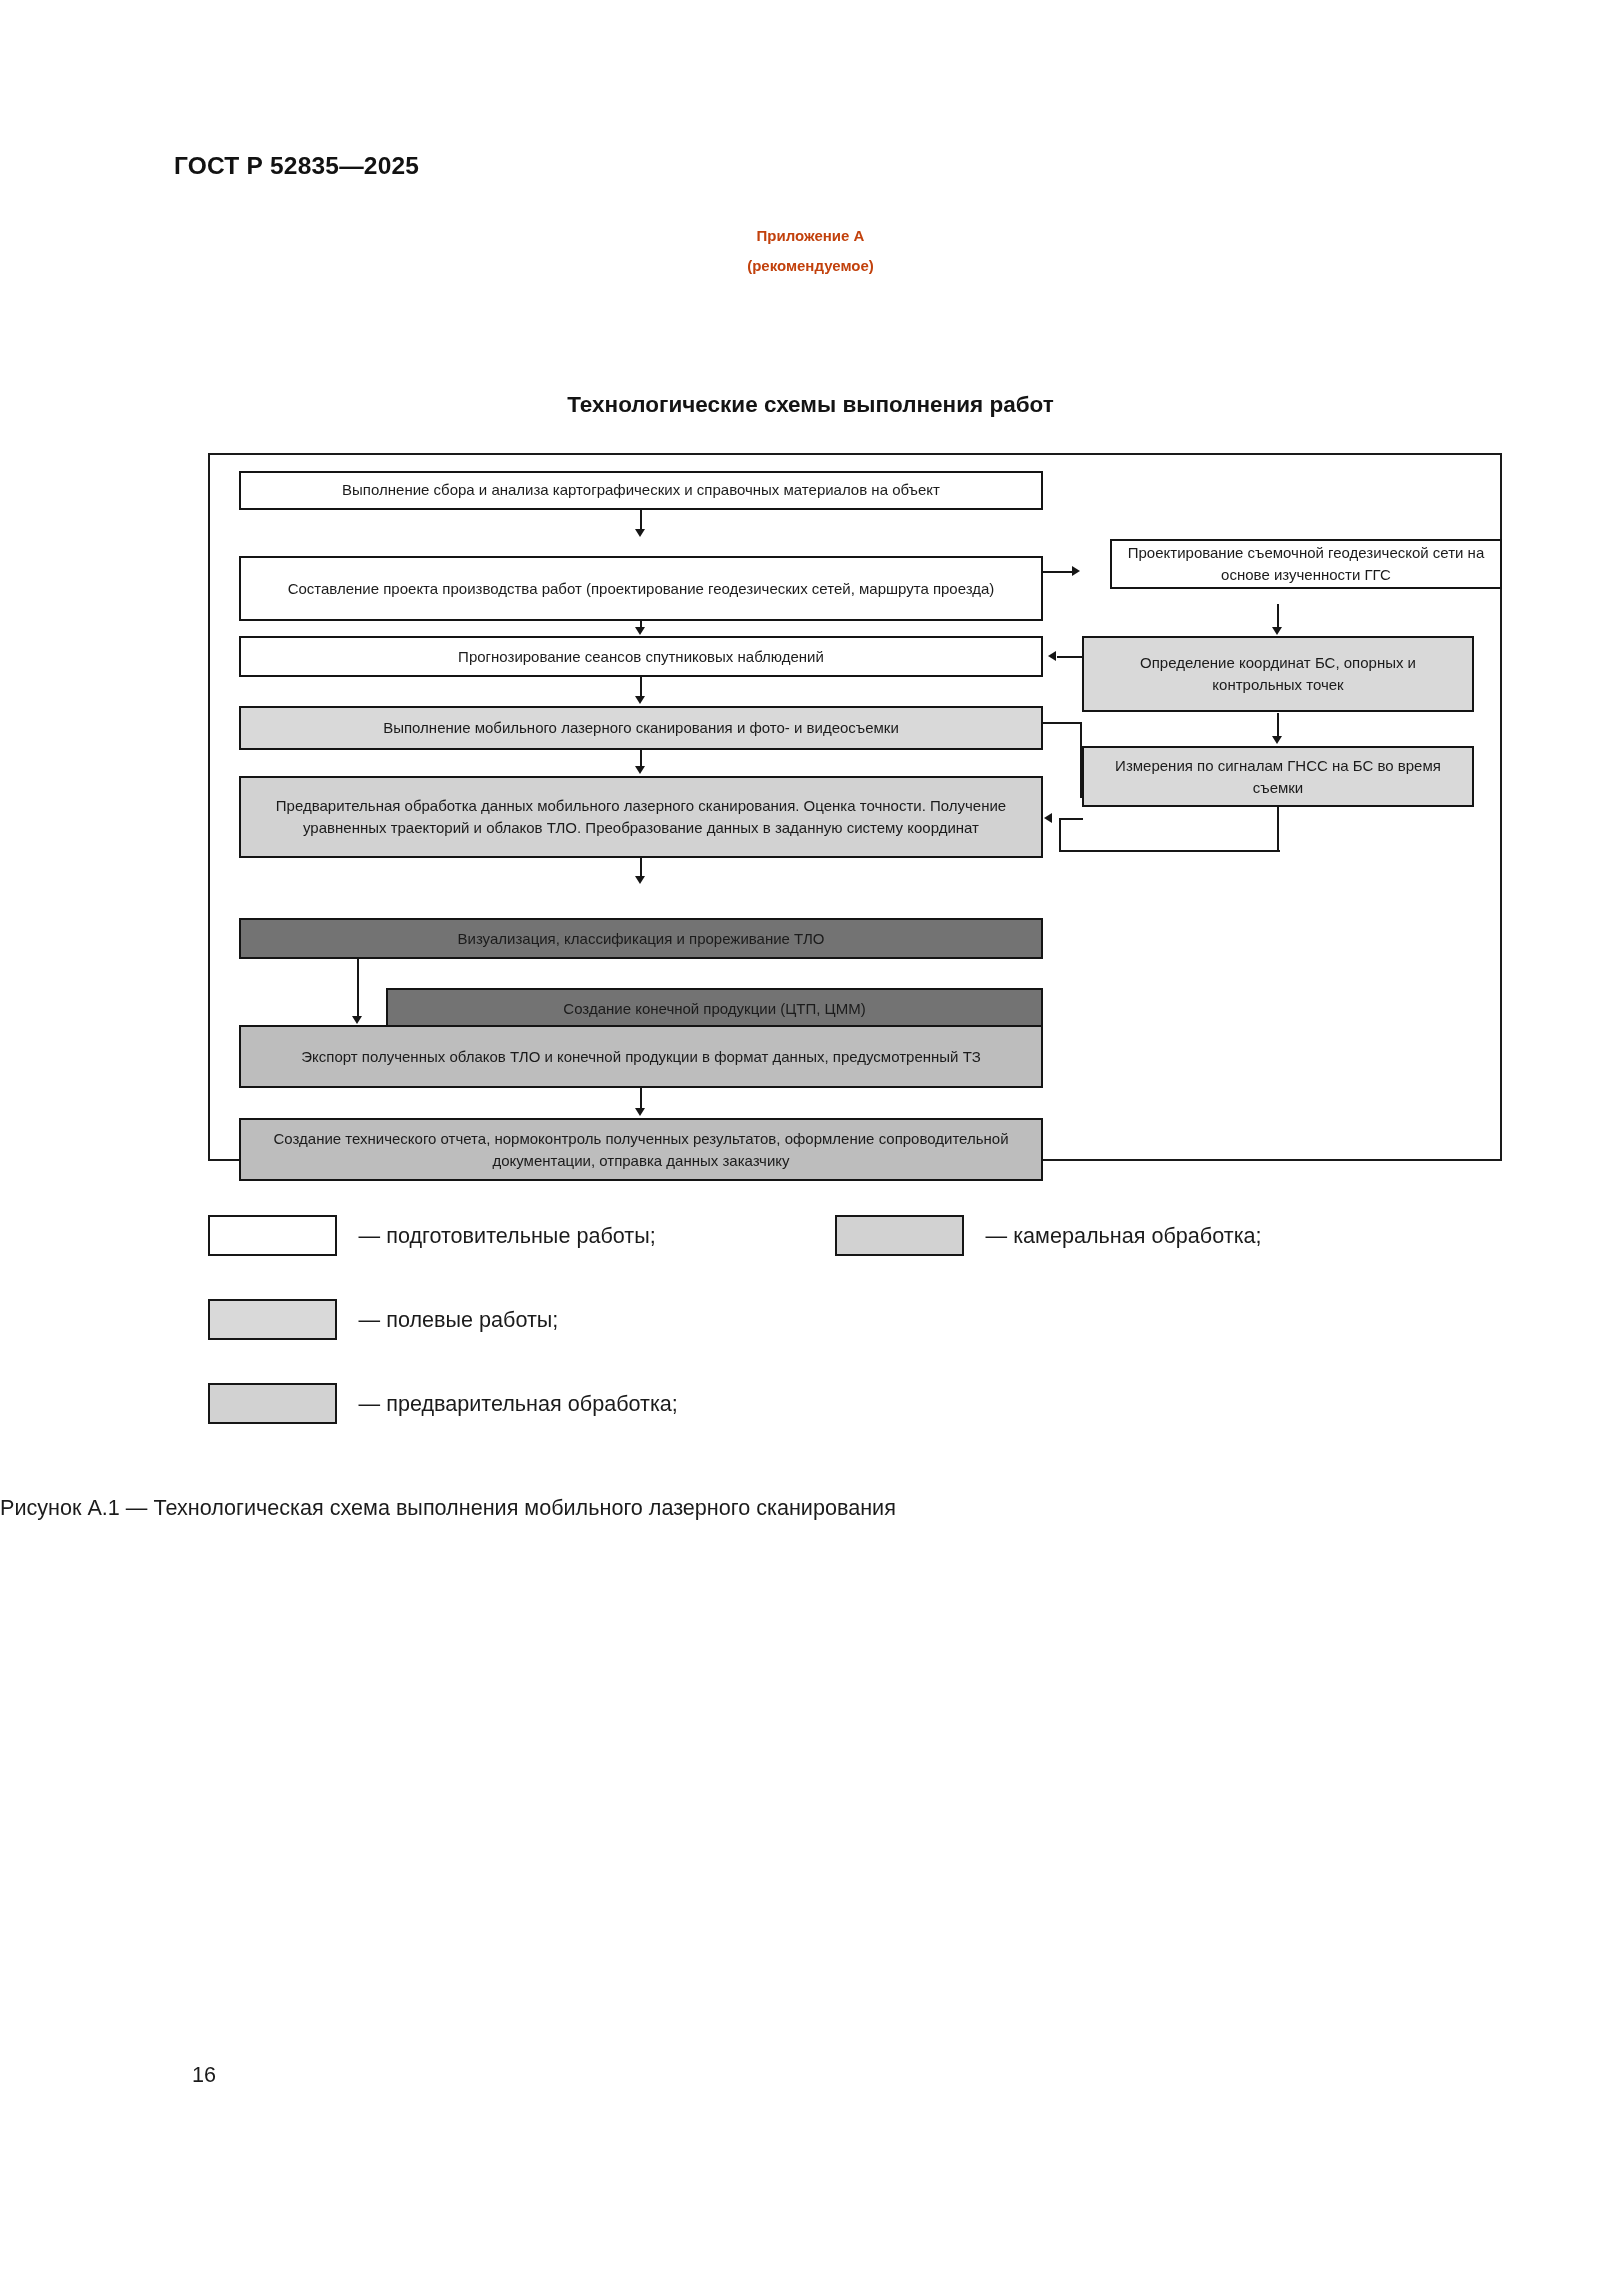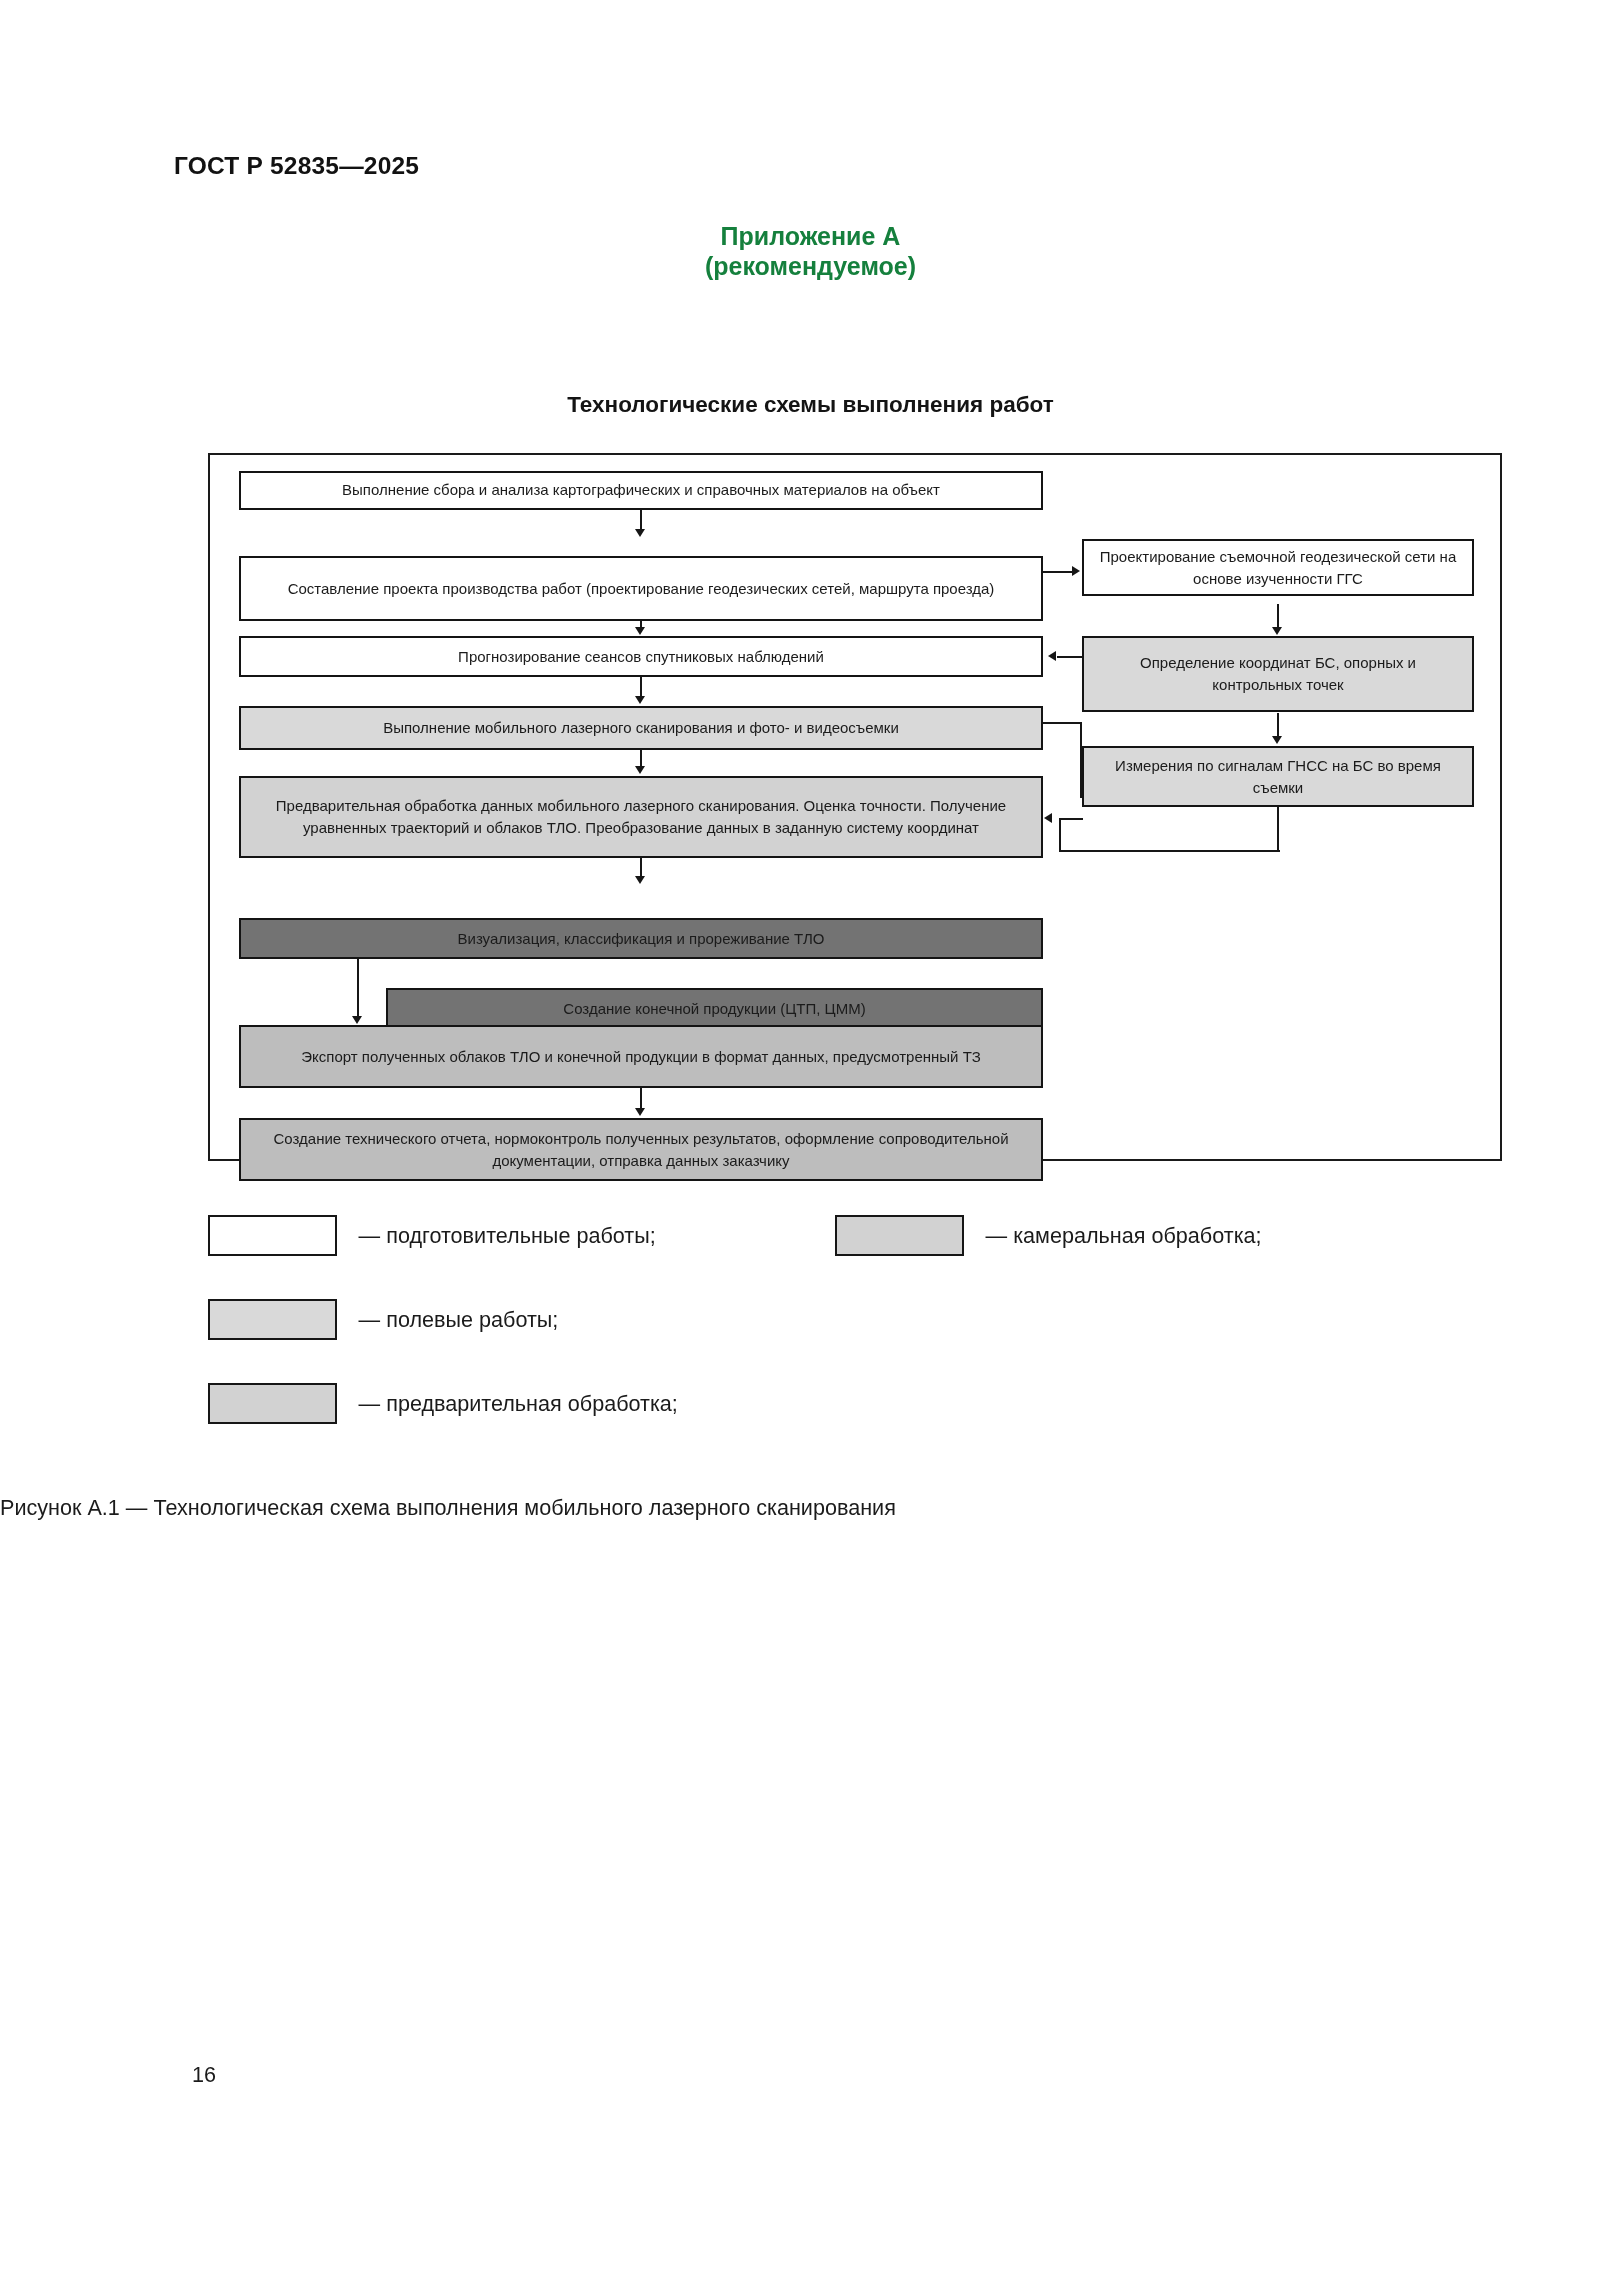--- a/index.html
+++ b/index.html
@@ -27,24 +27,24 @@
     color: #121212;
   }
 
   
   .appendix-block {
     position: absolute;
     left: 0;
     top: 221px;
     width: 1621px;
     text-align: center;
-    font-size: 25px;
+    font-size: 15px;
     font-weight: bold;
     line-height: 30px;
-    color: #15803d;
+    color: #c2410c;
   }
 
   .section-title {
     position: absolute;
     left: 0;
     top: 392px;
     width: 1621px;
     text-align: center;
     font-size: 22.5px;
     font-weight: bold;
@@ -203,21 +203,21 @@
     <div class="node fill-prelim" style="left:29px; top:321px; width:804px; height:82px;">Предварительная обработка данных мобильного лазерного сканирования. Оценка точности. Получение уравненных траекторий и облаков ТЛО. Преобразование данных в заданную систему координат</div>
 
     <div class="node fill-office" style="left:29px; top:431px; width:804px; height:41px;">Визуализация, классификация и прореживание ТЛО</div>
 
     <div class="node fill-office" style="left:176px; top:501px; width:657px; height:41px;">Создание конечной продукции (ЦТП, ЦММ)</div>
 
     <div class="node fill-final" style="left:29px; top:570px; width:804px; height:63px;">Экспорт полученных облаков ТЛО и конечной продукции в формат данных, предусмотренный ТЗ</div>
 
     <div class="node fill-final" style="left:29px; top:663px; width:804px; height:63px;">Создание технического отчета, нормоконтроль полученных результатов, оформление сопроводительной документации, отправка данных заказчику</div>
 
-    <div class="node fill-white" style="left:872px; top:84px; width:392px; height:57px;">Проектирование съемочной геодезической сети на основе изученности ГГС</div>
+    <div class="node fill-white" style="left:900px; top:84px; width:392px; height:50px;">Проектирование съемочной геодезической сети на основе изученности ГГС</div>
 
     <div class="node fill-field" style="left:872px; top:181px; width:392px; height:76px;">Определение координат БС, опорных и контрольных точек</div>
 
     <div class="node fill-field" style="left:872px; top:291px; width:392px; height:61px;">Измерения по сигналам ГНСС на БС во время съемки</div>
 
     <div class="ln ln-v" style="left:430px; top:55px; height:20.6px;"></div>
     <div class="arrow-down" style="left:425px; top:74px;"></div>
 
     <div class="ln ln-v" style="left:430px; top:149px; height:23.5px;"></div>
     <div class="arrow-down" style="left:425px; top:172px;"></div>

